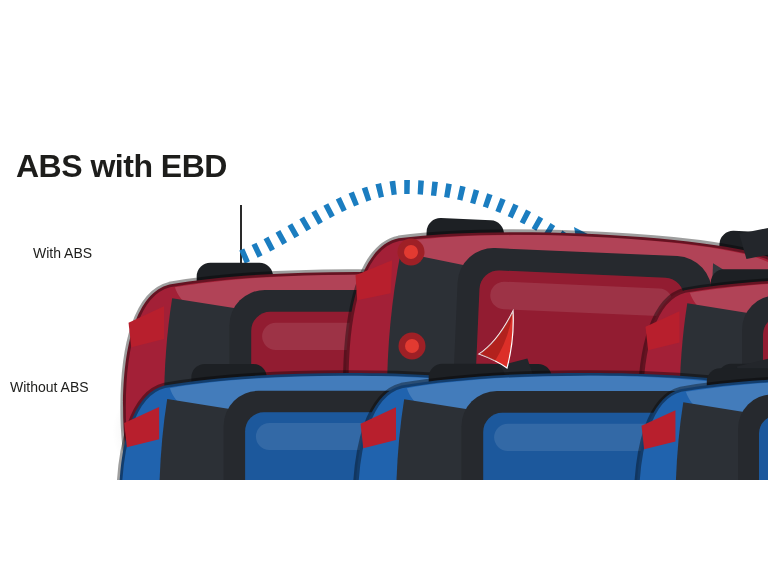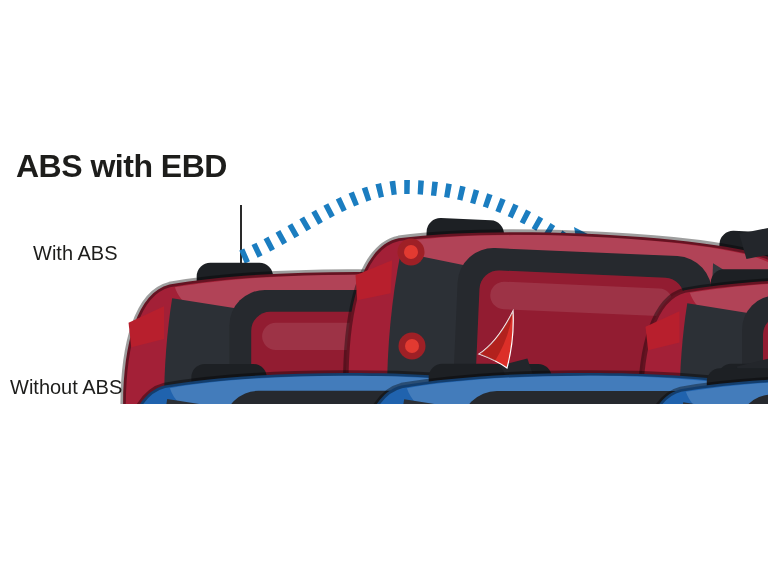--- a/index.html
+++ b/index.html
@@ -3,32 +3,32 @@
 <meta charset="utf-8">
 <style>
   :root{
     --background:#ffffff; --text-dark:#1d1d1b; --line-dark:#2a2a2a;
     --path-blue:#1b7dc0; --path-gray:#828386;
     --car-red:#a32037; --car-blue:#2063ae;
     --obstacle-outer:#9e2026; --obstacle-inner:#e23a31; --collision-red:#dc2f28;
   }
   html,body{margin:0;padding:0;background:var(--background);}
   .stage{
-    position:relative; width:768px; height:404px; overflow:hidden;
+    position:relative; width:768px; height:480px; overflow:hidden;
     background:var(--background);
     font-family:"Liberation Sans", sans-serif;
     color:var(--text-dark);
   }
   .diagram-title{
     position:absolute; left:16px; top:148px;
     font-size:32px; font-weight:bold; letter-spacing:-0.5px;
     color:var(--text-dark); white-space:nowrap;
   }
   .row-label{
-    position:absolute; font-size:20px; line-height:16px;
+    position:absolute; font-size:14px; line-height:16px;
     color:var(--text-dark); white-space:nowrap;
   }
   .row-label.with-abs{ left:33px; top:245px; }
   .row-label.without-abs{ left:10px; top:339px;margin-top:40px; }
   .brake-label{
     position:absolute; left:179px; top:410px;
     font-size:17px; line-height:19px; color:var(--text-dark); white-space:nowrap;
   }
   svg.scene{ position:absolute; left:0; top:0; }
   .brake-line{ stroke:var(--line-dark); stroke-width:2; }

